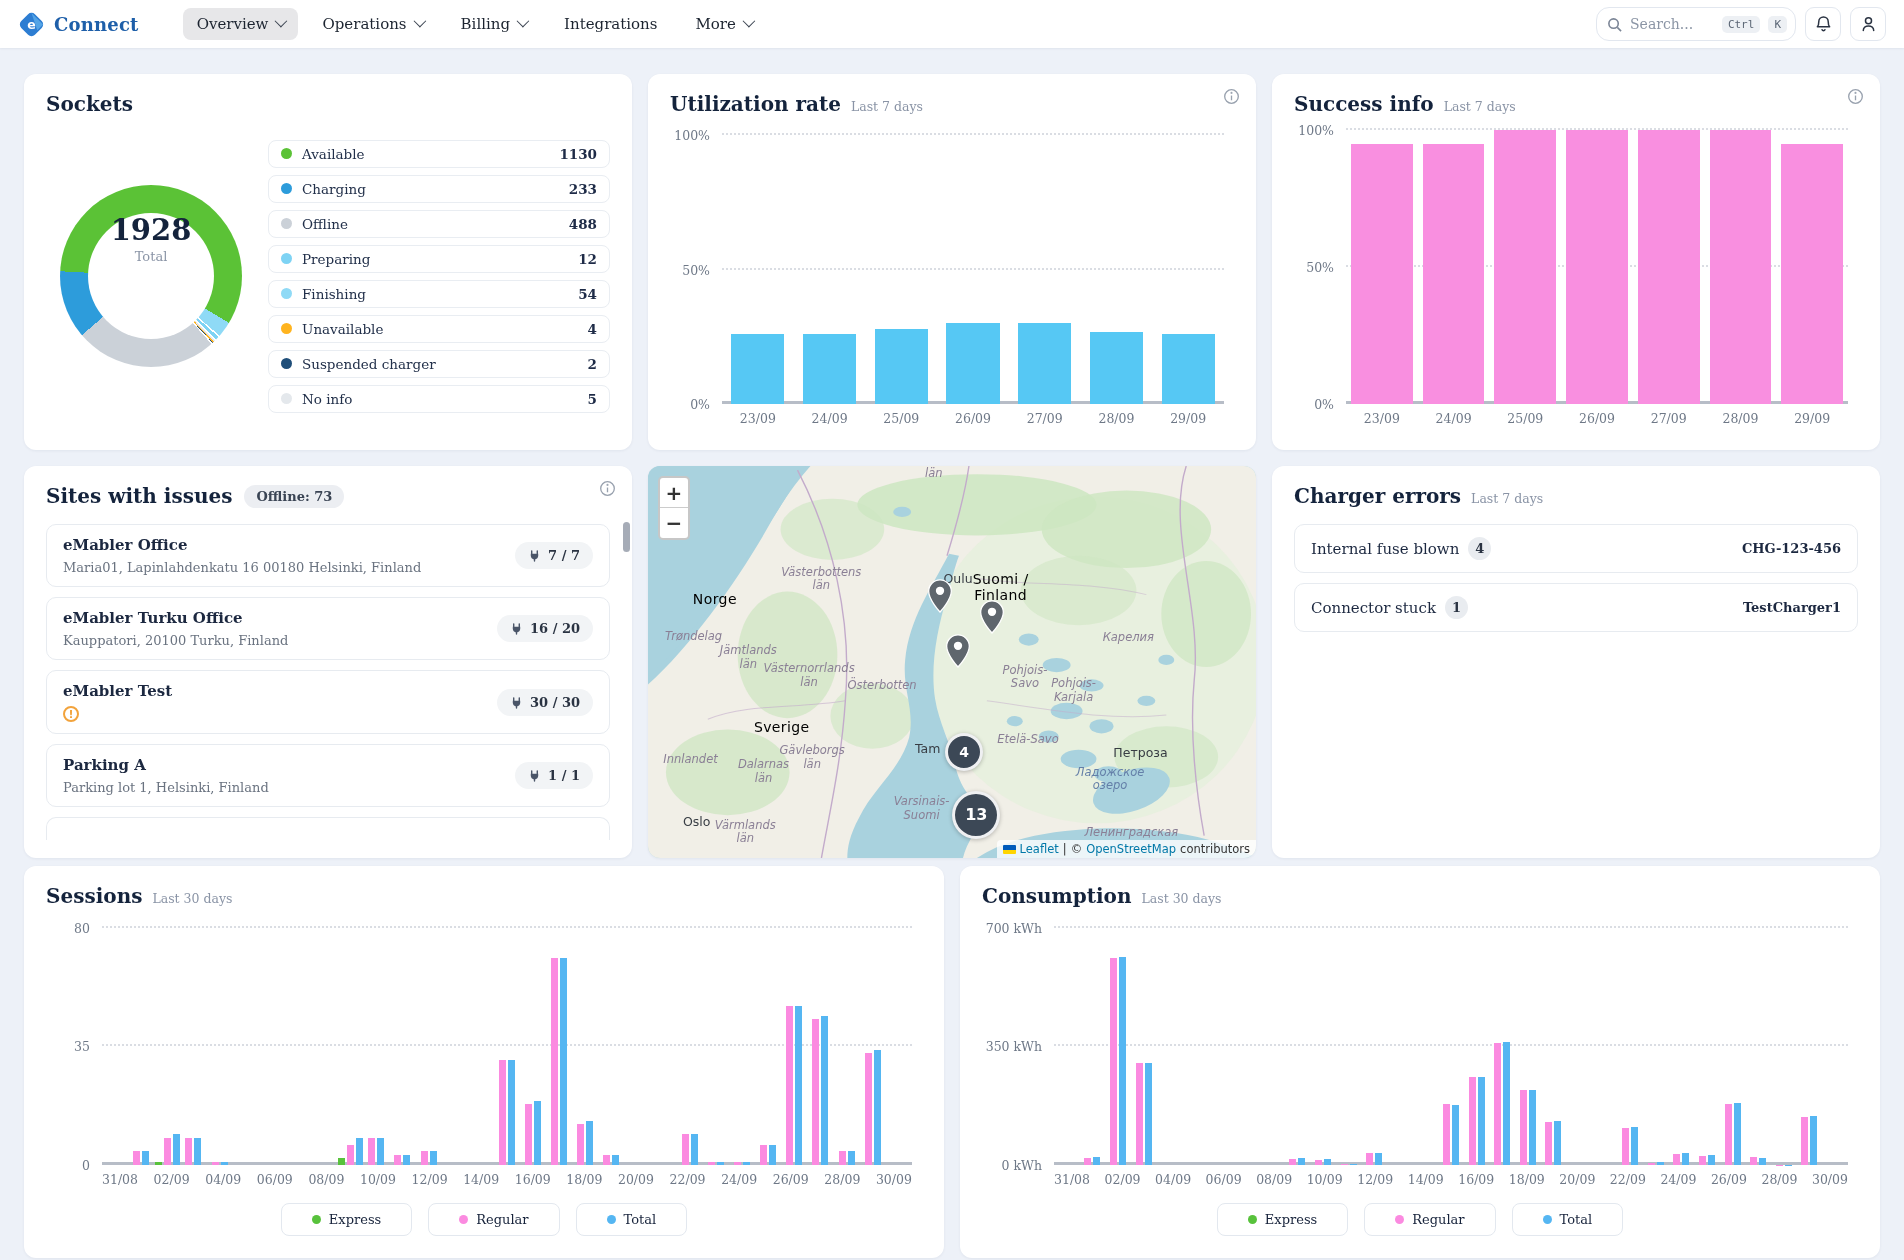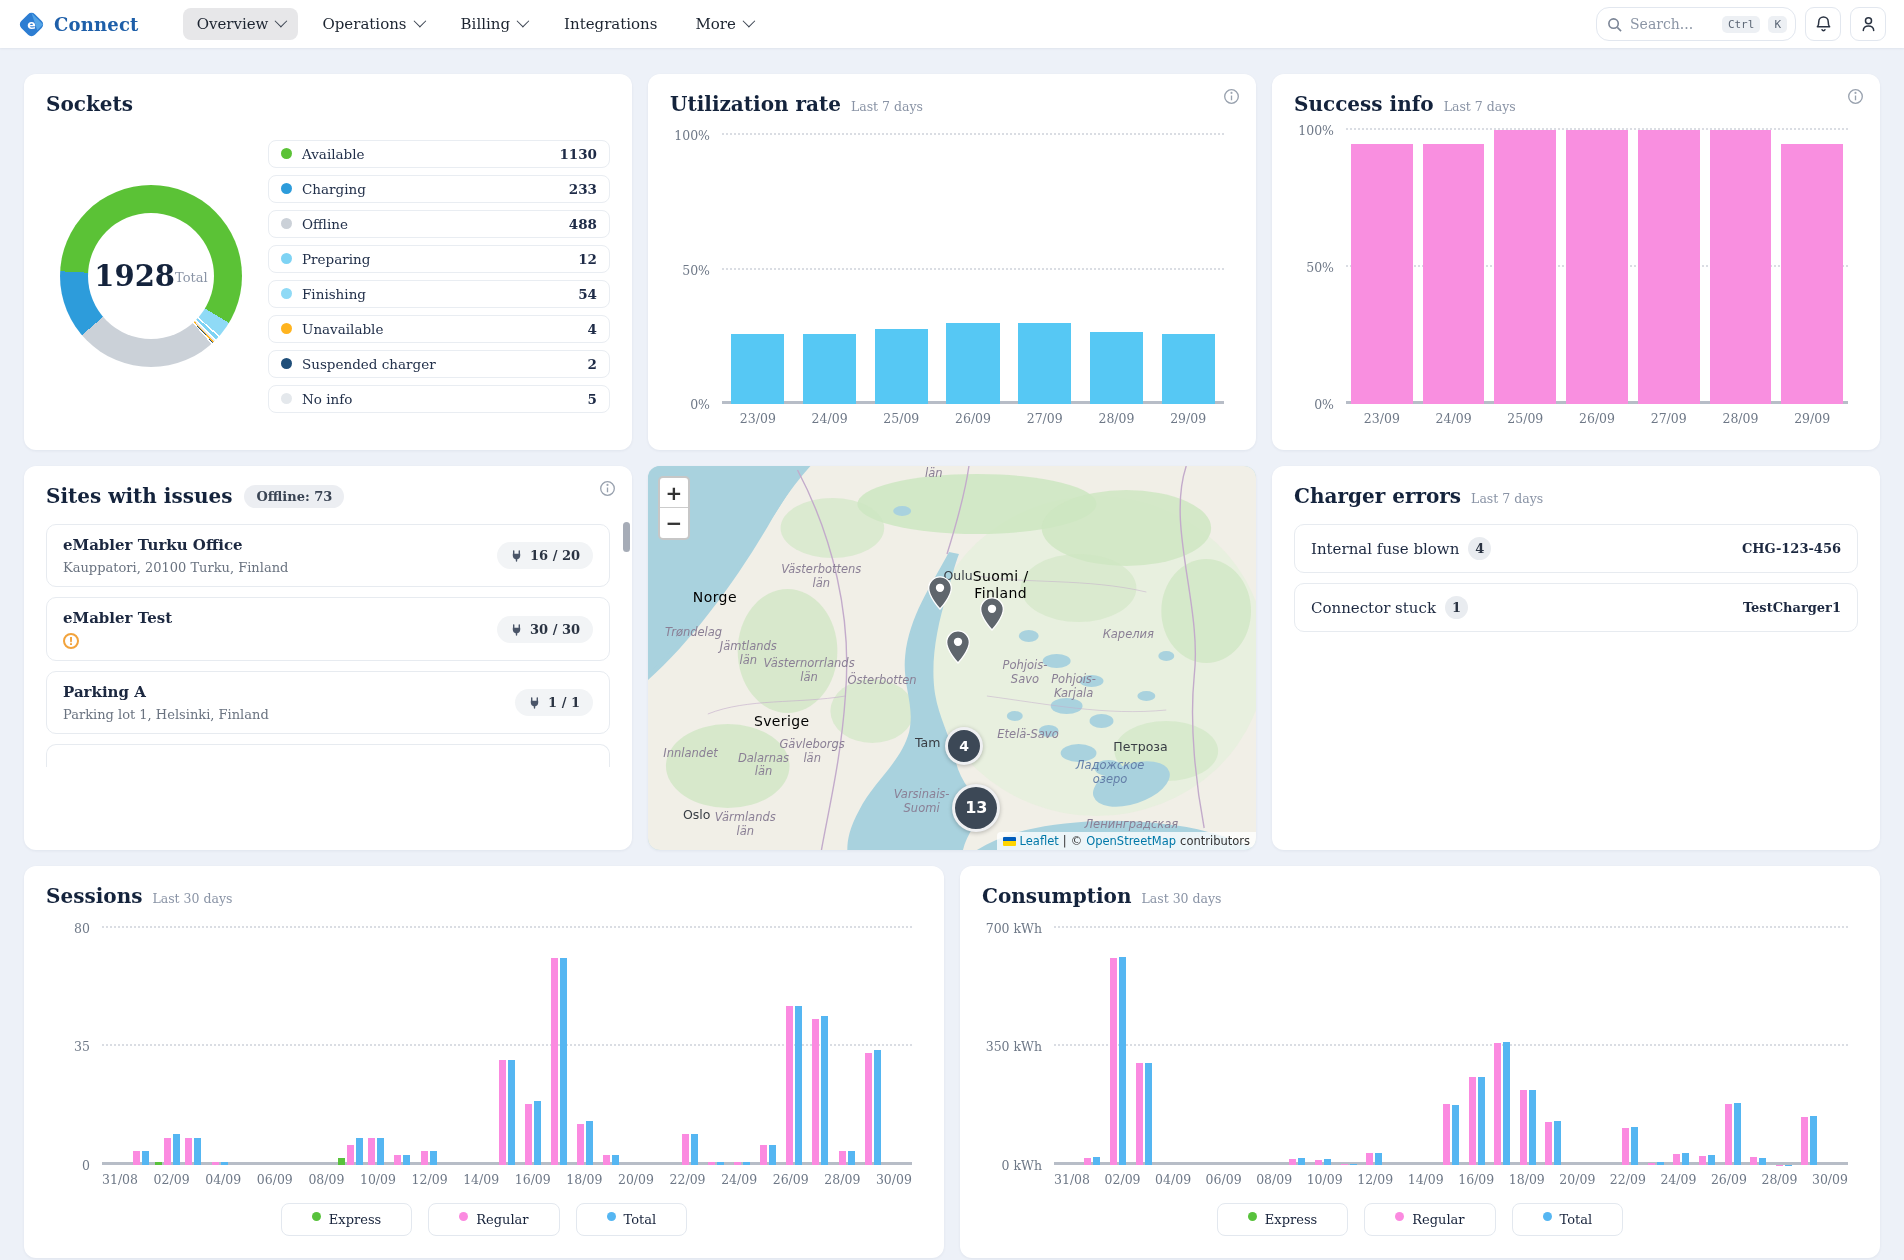--- a/index.html
+++ b/index.html
@@ -29,21 +29,21 @@
   .row-bottom { grid-template-columns:1fr 1fr; height:392px; }
   .card { background:#fff; border-radius:12px; box-shadow:0 1px 3px rgba(20,30,60,.06); padding:18px 22px; position:relative; display:flex; flex-direction:column; }
   .card-head { display:flex; align-items:baseline; gap:10px; }
   .card-title { font-size:20px; font-weight:700; color:#14233C; }
   .card-sub { font-size:12.5px; color:#8A94A6; }
   .info-ic { position:absolute; top:14px; right:16px; cursor:pointer; }
 
   
   .sockets-body { flex:1; display:flex; align-items:center; gap:26px; padding:6px 0 2px 14px; }
   .donut { width:182px; height:182px; border-radius:50%; position:relative; flex:none; }
-  .donut-center { position:absolute; left:50%; top:50%; width:126px; height:126px; transform:translate(-50%,-50%); background:#fff; border-radius:50%; display:flex; flex-direction:row; align-items:center; justify-content:center; }
+  .donut-center { position:absolute; left:50%; top:50%; width:126px; height:126px; transform:translate(-50%,-50%); background:#fff; border-radius:50%; display:flex; flex-direction:column; align-items:center; }
   .donut-total { font-size:29px; font-weight:700; color:#14233C; }
   .donut-total-label { font-size:13px; color:#8A94A6; margin-top:2px; }
   .sockets-legend { flex:1; display:flex; flex-direction:column; gap:7px; }
   .leg-row { display:flex; align-items:center; gap:10px; border:1px solid #E9EDF2; border-radius:8px; padding:5px 12px; min-height:28px; }
   .leg-dot { width:11px; height:11px; border-radius:50%; flex:none; }
   .leg-label { font-size:13.5px; color:#22304A; flex:1; }
   .leg-val { font-size:13.5px; font-weight:700; color:#1E2B47; }
 
   
   .bc { flex:1; display:flex; flex-direction:column; margin-top:6px; }
@@ -51,21 +51,21 @@
   .bc-line { position:absolute; left:0; right:0; border-top:2px dotted #DADDE3; }
   .bc-axis { position:absolute; left:0; right:0; height:3px; background:#B7BDC7; }
   .bc-ylab { position:absolute; transform:translateY(50%); text-align:right; font-size:12.5px; color:#6E7887; }
   .bc-cols { position:absolute; inset:0; display:flex; align-items:flex-end; }
   .bc-col { flex:1; height:100%; display:flex; align-items:flex-end; justify-content:center; gap:2px; }
   .bc-bar { flex:none; }
   .bc-x { height:28px; display:flex; align-items:center; margin-right:10px; }
   .bc-xcell { flex:1; text-align:center; font-size:12.5px; color:#6E7887; }
   .bc-xcell span { white-space:nowrap; }
   .chart-legend { display:flex; justify-content:center; gap:16px; padding:10px 0 4px 0; }
-  .legend-pill { display:flex; gap:8px; border:1px solid #E3E8EF; border-radius:8px; padding:8px 30px; font-size:13px; color:#17233B; cursor:pointer; background:#fff; }
+  .legend-pill { display:flex; align-items:center; gap:8px; border:1px solid #E3E8EF; border-radius:8px; padding:8px 30px; font-size:13px; color:#17233B; cursor:pointer; background:#fff; }
   .legend-pill .dot { width:9px; height:9px; border-radius:50%; }
 
   
   .sites-head { display:flex; align-items:center; gap:12px; }
   .badge-pill { background:#ECEEF2; border-radius:14px; padding:4px 12px; font-size:13px; font-weight:700; color:#3A4454; }
   .sites-list { flex:1; margin-top:16px; overflow:hidden; display:flex; flex-direction:column; gap:10px; position:relative; }
   .site-row { border:1px solid #E7EBF0; border-radius:10px; padding:11px 16px; display:flex; align-items:center; justify-content:space-between; cursor:pointer; flex:none; }
   .site-name { font-size:15px; font-weight:700; color:#1C2840; }
   .site-addr { font-size:13px; color:#6A7380; margin-top:6px; }
   .site-badge { background:#F2F4F6; border-radius:16px; padding:6px 13px; font-size:13px; font-weight:700; color:#2A3342; display:flex; align-items:center; gap:7px; }
@@ -328,20 +328,34 @@
       <div class="sites-head">
         <span class="card-title">Sites with issues</span>
         <span class="badge-pill">Offline: 73</span>
       </div>
       <span class="info-ic"><svg width="17" height="17" viewBox="0 0 18 18" fill="none" stroke="#98A1AE" stroke-width="1.4">
             <circle cx="9" cy="9" r="7.2"></circle>
             <path d="M9 8 v5"></path>
             <circle cx="9" cy="5.2" r="0.4" fill="#98A1AE"></circle>
           </svg></span>
       <div class="sites-list" id="sites-list">
+          <div class="site-row">
+            <div>
+              <div class="site-name">eMabler Office</div>
+              <div class="site-addr">Maria01, Lapinlahdenkatu 16 00180 Helsinki, Finland</div>
+            </div>
+            <div class="site-badge">
+              <svg width="13" height="13" viewBox="0 0 14 14" fill="none" stroke="#4A5568" stroke-width="1.5" stroke-linecap="round">
+                <path d="M4 2 v3 M10 2 v3"></path>
+                <path d="M3 5 h8 v2 a4 4 0 0 1 -4 4 a4 4 0 0 1 -4 -4 Z" fill="#4A5568" stroke="none"></path>
+                <path d="M7 11 v2"></path>
+              </svg>
+              <span>7 / 7</span>
+            </div>
+          </div>
           <div class="site-row">
             <div>
               <div class="site-name">eMabler Turku Office</div>
               <div class="site-addr">Kauppatori, 20100 Turku, Finland</div>
             </div>
             <div class="site-badge">
               <svg width="13" height="13" viewBox="0 0 14 14" fill="none" stroke="#4A5568" stroke-width="1.5" stroke-linecap="round">
                 <path d="M4 2 v3 M10 2 v3"></path>
                 <path d="M3 5 h8 v2 a4 4 0 0 1 -4 4 a4 4 0 0 1 -4 -4 Z" fill="#4A5568" stroke="none"></path>
                 <path d="M7 11 v2"></path>

